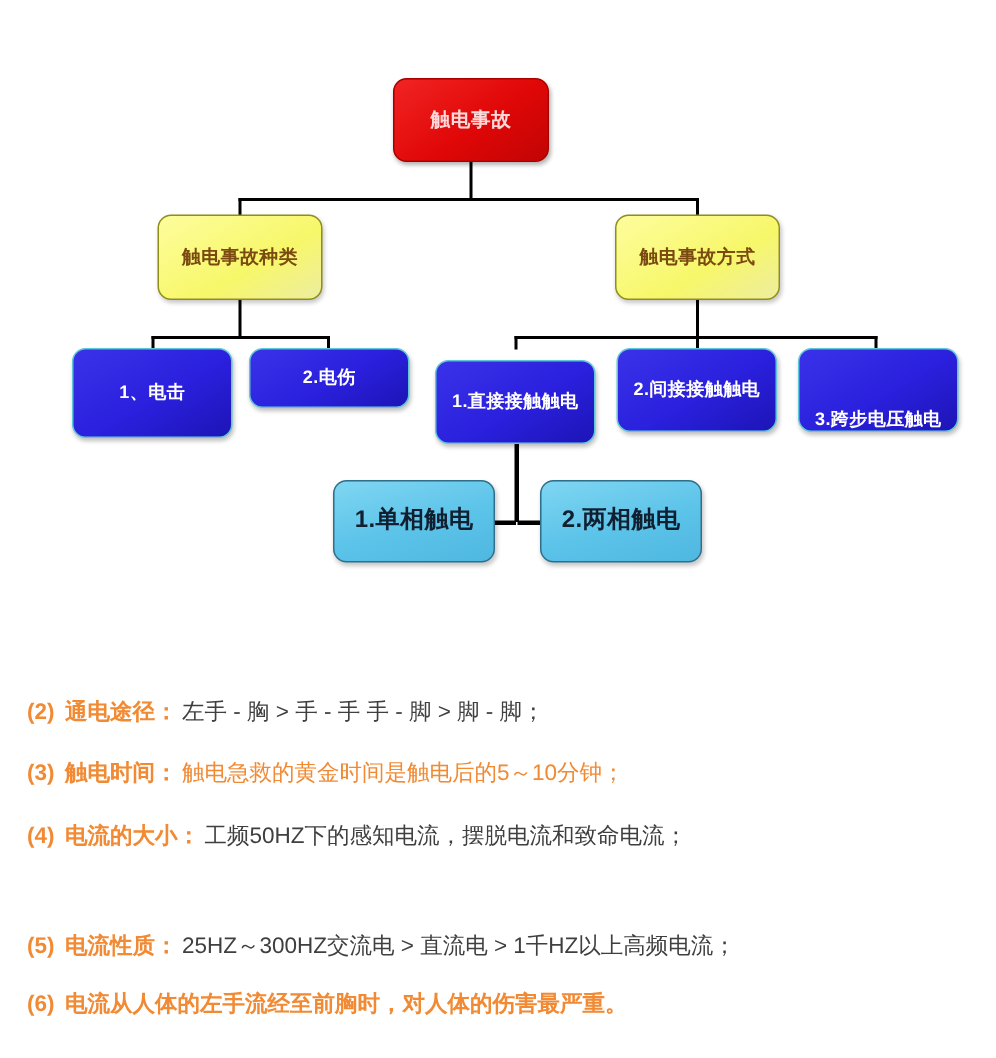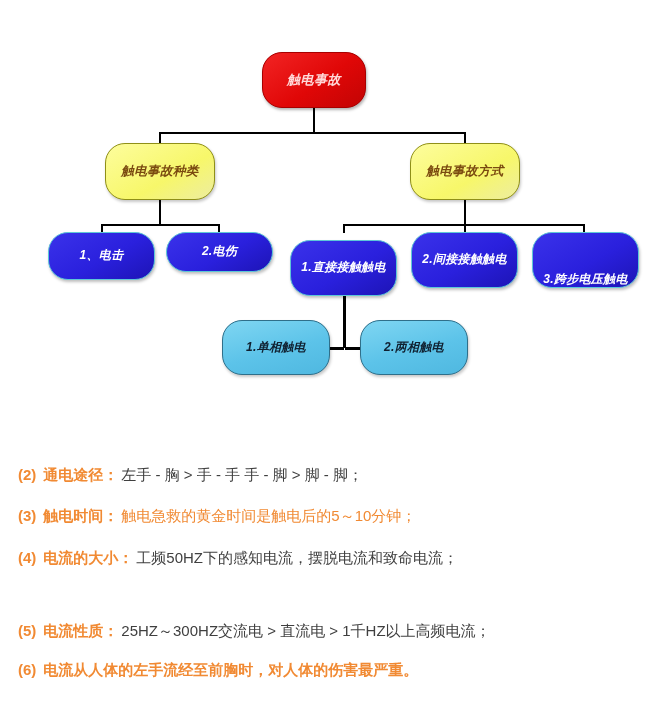--- a/index.html
+++ b/index.html
@@ -24,25 +24,24 @@
     height: 400px;
   }
 
   .node {
     position: absolute;
     box-sizing: border-box;
     display: flex;
     align-items: center;
     justify-content: center;
     text-align: center;
-    border-radius: 20px;
+    border-radius: 9px;
     line-height: 1.15;
     white-space: nowrap;
     z-index: 3;
-    font-style: italic;
   }
 
   
   .node-root {
     background: #ee1111;
     background-image: linear-gradient(145deg, #f22424 0%, #e00707 55%, #c20404 100%);
     border: 1px solid #a80000;
     color: #ffd9d9;
     font-size: 13px;
     font-weight: 700;
@@ -73,21 +72,21 @@
     box-shadow: 1px 2px 3px rgba(0,0,0,0.25);
     letter-spacing: 0.3px;
   }
 
   
   .node-lightblue {
     background: #63c8ec;
     background-image: linear-gradient(165deg, #7fd6f2 0%, #5cc3e9 55%, #4fb8e0 100%);
     border: 1px solid #2f6f8a;
     color: #102030;
-    font-size: 12px;
+    font-size: 16px;
     font-weight: 600;
     box-shadow: 1px 2px 3px rgba(0,0,0,0.22);
     letter-spacing: 0.3px;
   }
 
   .connector {
     position: absolute;
     background: #000000;
     z-index: 1;
   }
@@ -155,21 +154,21 @@
   <div class="connector" style="left:101px; top:224px; width:119px; height:2px;"></div>
   <div class="connector" style="left:101px; top:224px; width:2px; height:9px;"></div>
   <div class="connector" style="left:218px; top:224px; width:2px; height:9px;"></div>
 
   <div class="connector" style="left:464px; top:200px; width:2px; height:25px;"></div>
   <div class="connector" style="left:343px; top:224px; width:242px; height:2px;"></div>
   <div class="connector" style="left:343px; top:224px; width:2px; height:9px;"></div>
   <div class="connector" style="left:464px; top:224px; width:2px; height:9px;"></div>
   <div class="connector" style="left:583px; top:224px; width:2px; height:9px;"></div>
 
-  <div class="node node-blue" style="left:48px; top:232px; width:107px; height:48px;">
+  <div class="node node-blue" style="left:48px; top:232px; width:107px; height:60px;">
     <span>1、电击</span>
   </div>
 
   <div class="node node-blue" style="left:166px; top:232px; width:107px; height:40px;">
     <span>2.电伤</span>
   </div>
 
   <div class="node node-blue" style="left:290px; top:240px; width:107px; height:56px;">
     <span>1.直接接触触电</span>
   </div>

